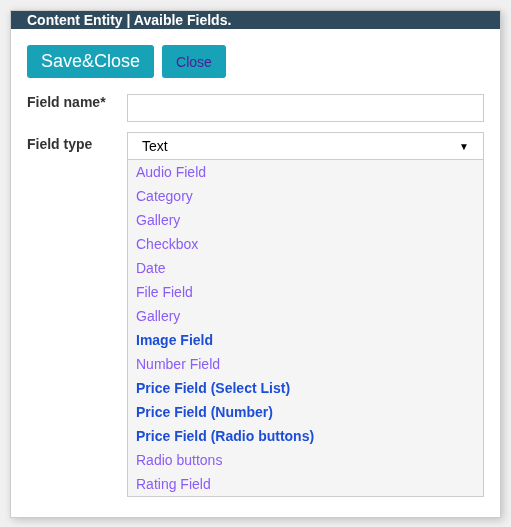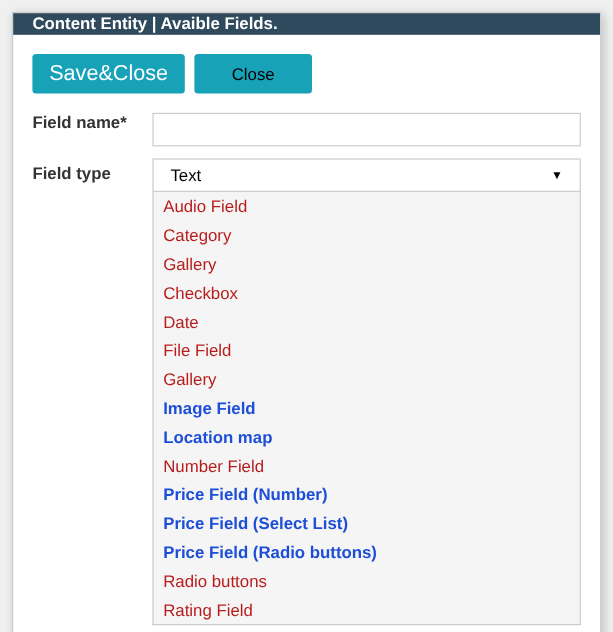--- a/index.html
+++ b/index.html
@@ -48,23 +48,23 @@
       color: #fff;
       border: none;
       padding: 6px 14px;
       cursor: pointer;
       border-radius: 3px;
       font-size: 18px;
     }
 
     .btn-close {
       background: #17a2b8;
-      color: #000000;
+      color: #4c1d95;
       border: none;
-      padding: 6px 31px;
+      padding: 6px 14px;
       cursor: pointer;
       border-radius: 3px;
       font-size: 14px;
     }
 
     .form-row {
       display: flex;
       align-items: flex-start;
       margin-bottom: 10px;
     }
@@ -125,21 +125,21 @@
       border-top: none;
       background: #f5f5f5;
       list-style: none;
       margin: 0;
       padding: 0;
     }
 
     .dropdown-list li {
       padding: 4px 8px;
       cursor: pointer;
-      color: #b91c1c;
+      color: #8b5cf6;
     }
 
     .dropdown-list li.orange {
       color: #1d4ed8;
       font-weight: bold;
     }
   </style>
 </head>
 <body>
 
@@ -167,24 +167,23 @@
         </div>
         <ul class="dropdown-list" id="dropdown-items">
         <li>Audio Field</li>
             <li>Category</li>
             <li>Gallery</li>
             <li>Checkbox</li>
             <li>Date</li>
             <li>File Field</li>
             <li>Gallery</li>
             <li class="orange">Image Field</li>
-            <li class="orange">Location map</li>
             <li>Number Field</li>
+            <li class="orange">Price Field (Select List)</li>
             <li class="orange">Price Field (Number)</li>
-            <li class="orange">Price Field (Select List)</li>
             <li class="orange">Price Field (Radio buttons)</li>
             <li>Radio buttons</li>
             <li>Rating Field</li>
           </ul>
       </div>
     </div>
 
   </div>
 </div>
 

